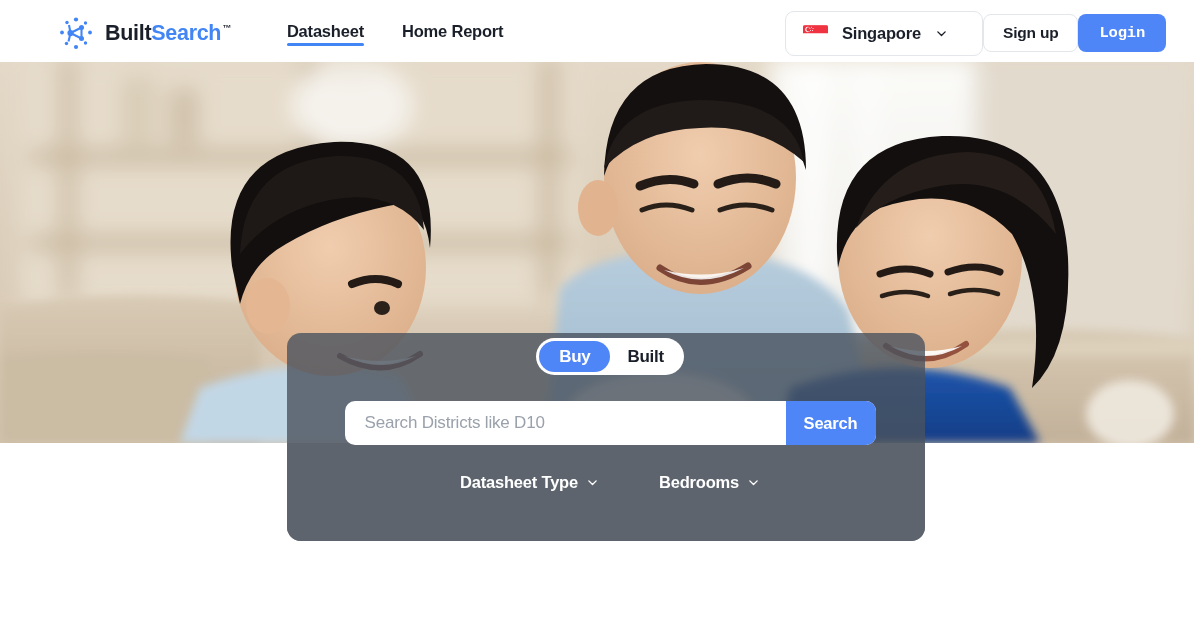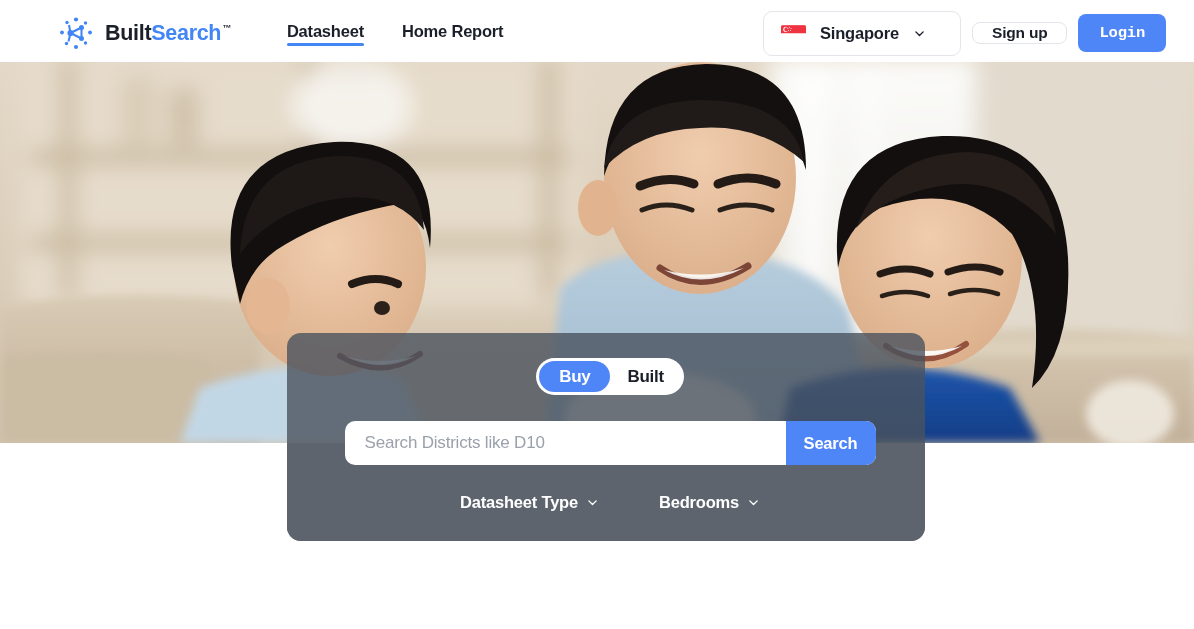--- a/index.html
+++ b/index.html
@@ -80,21 +80,20 @@
     height: 2.5px;
     background: #4285f4;
     border-radius: 2px;
   }
 
   .header-right {
     margin-left: auto;
     margin-right: 28px;
     display: flex;
     align-items: center;
-    gap: 11px;
   }
 
   .country-select {
     width: 198px;
     height: 45px;
     border: 1px solid #e3e6ea;
     border-radius: 9px;
     background: #ffffff;
     display: flex;
     align-items: center;
@@ -118,21 +117,21 @@
     white-space: nowrap;
   }
   .chev {
     margin-left: auto;
     width: 13px; height: 13px;
     display: block;
     flex: none;
   }
 
   .btn-signup {
-    height: 22px;
+    height: 38px;
     padding: 0 19px;
     border: 1px solid #e3e6ea;
     border-radius: 8px;
     background: #ffffff;
     font-size: 15.5px;
     font-weight: bold;
     color: #1a1f29;
     letter-spacing: -0.2px;
     cursor: pointer;
     font-family: "Liberation Sans", sans-serif;
@@ -181,21 +180,21 @@
     left: 0; top: 110px;
     width: 638px; height: 98px;
     background: #5d646e;
   }
   .panel-inner {
     position: relative;
     z-index: 2;
     display: flex;
     flex-direction: column;
     align-items: center;
-    padding-top: 25px;
+    padding-top: 5px;
     margin-left: 8px;
   }
 
   .tabs {
     display: flex;
     align-items: center;
     background: #ffffff;
     border-radius: 22px;
     height: 37px;
     padding: 3px;

